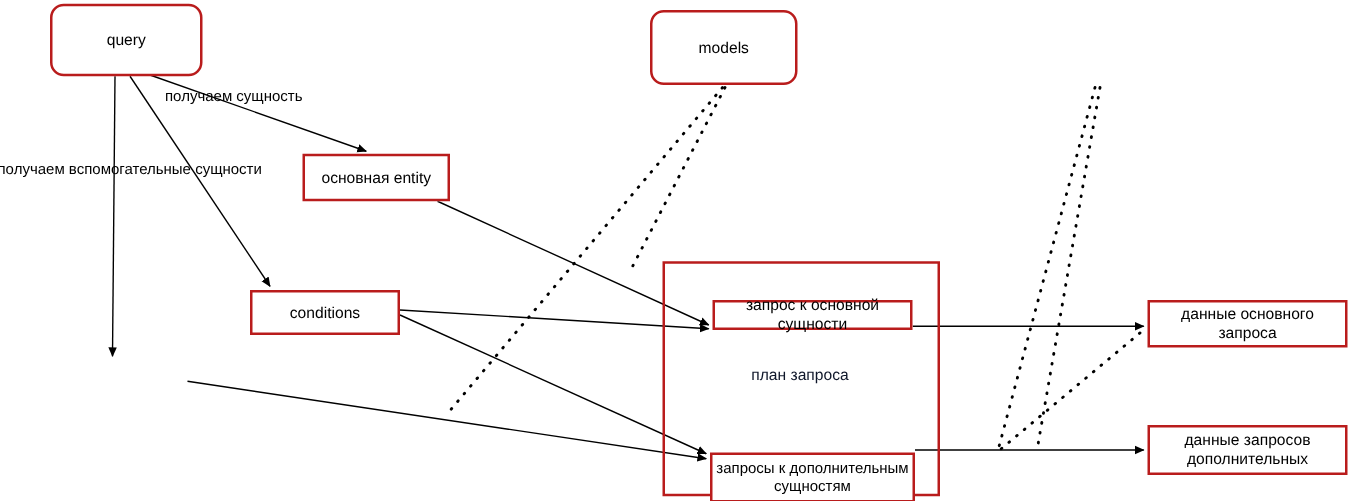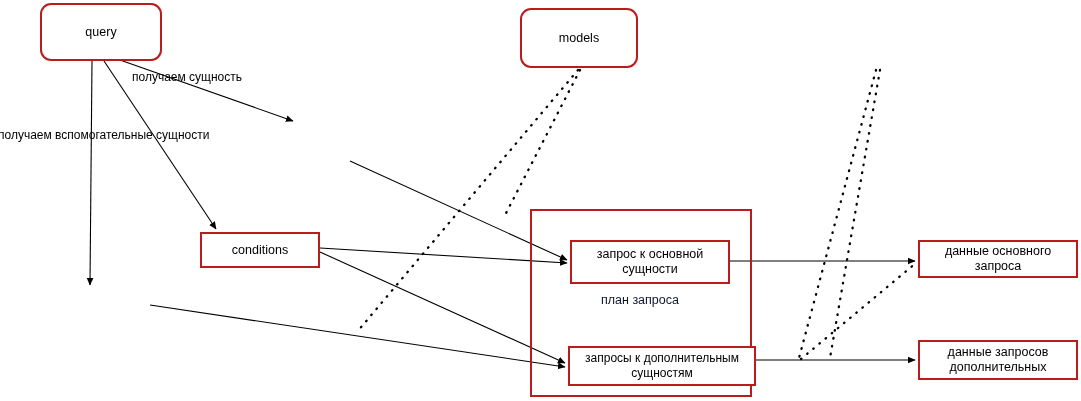--- a/index.html
+++ b/index.html
@@ -106,35 +106,38 @@
 
   <div class="node rounded" style="left:40px; top:3px; width:122px; height:58px;">
     <span>query</span>
   </div>
 
   <div class="node rounded" style="left:520px; top:8px; width:118px; height:60px;">
     <span>models</span>
   </div>
 
 
+  <div class="node" style="left:242px; top:123px; width:118px; height:38px;">
+    <span>основная entity</span>
+  </div>
 
   <div class="node" style="left:200px; top:232px; width:120px; height:36px;">
     <span>conditions</span>
   </div>
 
 
   <div class="node container" style="left:530px; top:209px; width:222px; height:188px;"></div>
 
   <div class="plan-caption" style="left:601px; top:293px;">план запроса</div>
 
-  <div class="node" style="left:570px; top:240px; width:160px; height:44px;">
+  <div class="node" style="left:570px; top:240px; width:160px; height:24px;">
     <span>запрос к основной сущности</span>
   </div>
 
-  <div class="node" style="left:568px; top:346px; width:188px; height:40px; font-size:12px;">
+  <div class="node" style="left:568px; top:362px; width:164px; height:40px; font-size:12px;">
     <span>запросы к дополнительным сущностям</span>
   </div>
 
   <div class="node" style="left:918px; top:240px; width:160px; height:38px;">
     <span>данные основного запроса</span>
   </div>
 
   <div class="node" style="left:918px; top:340px; width:160px; height:40px;">
     <span>данные запросов дополнительных</span>
   </div>

